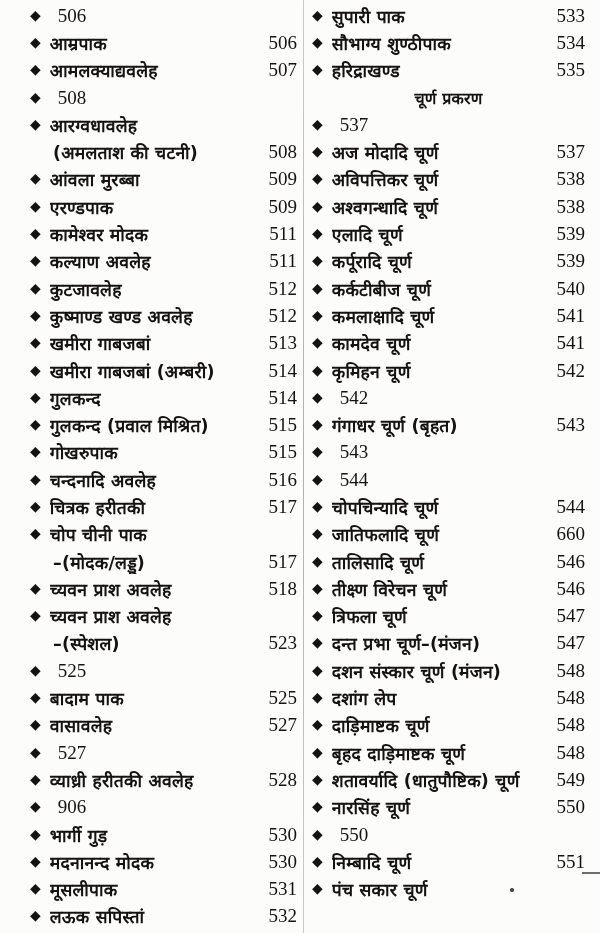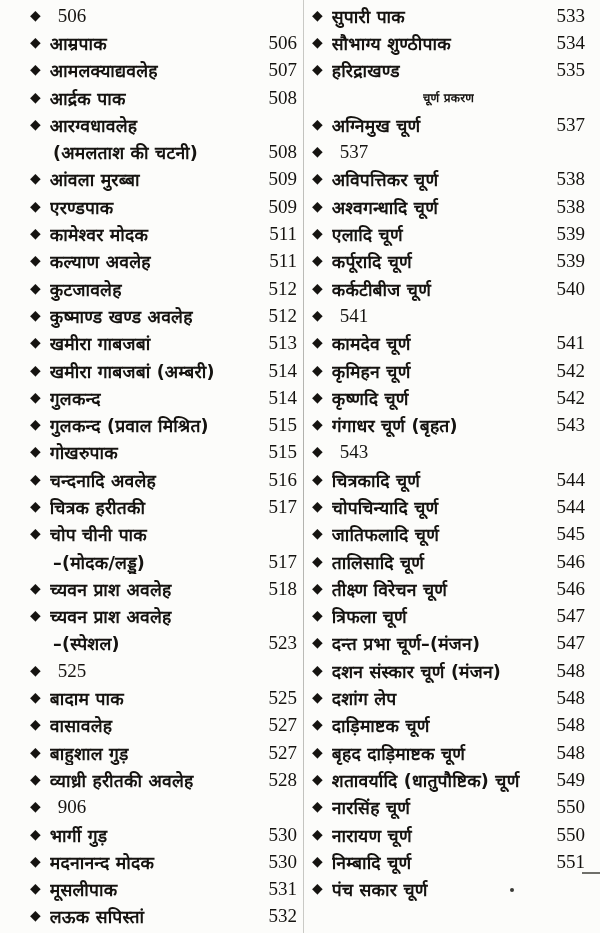--- a/index.html
+++ b/index.html
@@ -66,21 +66,21 @@
     font-size: 19px;
     font-weight: 400;
     margin-left: 8px;
     flex: 0 0 auto;
   }
   .row.heading {
     justify-content: center;
   }
   .heading .title {
     flex: 0 0 auto;
-    font-size: 12px;
+    font-size: 16px;
     font-weight: 800;
     text-align: center;
   }
   .scan-dash {
     position: absolute;
     right: 0;
     top: 872px;
     width: 18px;
     height: 2px;
     background: #6f6f6a;
@@ -109,21 +109,20 @@
         <span class="title">आम्रपाक</span>
         <span class="pg">506</span>
       </div>
       <div class="row entry">
         <span class="bullet">◆</span>
         <span class="title">आमलक्याद्यवलेह</span>
         <span class="pg">507</span>
       </div>
       <div class="row entry">
         <span class="bullet">◆</span>
-        <span class="title">आर्द्रक पाक</span>
         <span class="pg">508</span>
       </div>
       <div class="row entry">
         <span class="bullet">◆</span>
         <span class="title">आरग्वधावलेह</span>
       </div>
       <div class="row cont">
         <span class="cont-indent"></span>
         <span class="title">(अमलताश की चटनी)</span>
         <span class="pg">508</span>
@@ -225,21 +224,20 @@
         <span class="title">बादाम पाक</span>
         <span class="pg">525</span>
       </div>
       <div class="row entry">
         <span class="bullet">◆</span>
         <span class="title">वासावलेह</span>
         <span class="pg">527</span>
       </div>
       <div class="row entry">
         <span class="bullet">◆</span>
-        <span class="title">बाहुशाल गुड़</span>
         <span class="pg">527</span>
       </div>
       <div class="row entry">
         <span class="bullet">◆</span>
         <span class="title">व्याध्री हरीतकी अवलेह</span>
         <span class="pg">528</span>
       </div>
       <div class="row entry">
         <span class="bullet">◆</span>
         <span class="pg">906</span>
@@ -280,25 +278,25 @@
       <div class="row entry">
         <span class="bullet">◆</span>
         <span class="title">हरिद्राखण्ड</span>
         <span class="pg">535</span>
       </div>
       <div class="row heading">
         <span class="title">चूर्ण प्रकरण</span>
       </div>
       <div class="row entry">
         <span class="bullet">◆</span>
-        <span class="title">अग्निमुख चूर्ण</span>
         <span class="pg">537</span>
       </div>
       <div class="row entry">
         <span class="bullet">◆</span>
+        <span class="title">अज मोदादि चूर्ण</span>
         <span class="pg">537</span>
       </div>
       <div class="row entry">
         <span class="bullet">◆</span>
         <span class="title">अविपत्तिकर चूर्ण</span>
         <span class="pg">538</span>
       </div>
       <div class="row entry">
         <span class="bullet">◆</span>
         <span class="title">अश्वगन्धादि चूर्ण</span>
@@ -314,60 +312,59 @@
         <span class="title">कर्पूरादि चूर्ण</span>
         <span class="pg">539</span>
       </div>
       <div class="row entry">
         <span class="bullet">◆</span>
         <span class="title">कर्कटीबीज चूर्ण</span>
         <span class="pg">540</span>
       </div>
       <div class="row entry">
         <span class="bullet">◆</span>
+        <span class="title">कमलाक्षादि चूर्ण</span>
         <span class="pg">541</span>
       </div>
       <div class="row entry">
         <span class="bullet">◆</span>
         <span class="title">कामदेव चूर्ण</span>
         <span class="pg">541</span>
       </div>
       <div class="row entry">
         <span class="bullet">◆</span>
         <span class="title">कृमिहन चूर्ण</span>
         <span class="pg">542</span>
       </div>
       <div class="row entry">
         <span class="bullet">◆</span>
-        <span class="title">कृष्णदि चूर्ण</span>
         <span class="pg">542</span>
       </div>
       <div class="row entry">
         <span class="bullet">◆</span>
         <span class="title">गंगाधर चूर्ण (बृहत)</span>
         <span class="pg">543</span>
       </div>
       <div class="row entry">
         <span class="bullet">◆</span>
         <span class="pg">543</span>
       </div>
       <div class="row entry">
         <span class="bullet">◆</span>
-        <span class="title">चित्रकादि चूर्ण</span>
         <span class="pg">544</span>
       </div>
       <div class="row entry">
         <span class="bullet">◆</span>
         <span class="title">चोपचिन्यादि चूर्ण</span>
         <span class="pg">544</span>
       </div>
       <div class="row entry">
         <span class="bullet">◆</span>
         <span class="title">जातिफलादि चूर्ण</span>
-        <span class="pg">545</span>
+        <span class="pg">660</span>
       </div>
       <div class="row entry">
         <span class="bullet">◆</span>
         <span class="title">तालिसादि चूर्ण</span>
         <span class="pg">546</span>
       </div>
       <div class="row entry">
         <span class="bullet">◆</span>
         <span class="title">तीक्ष्ण विरेचन चूर्ण</span>
         <span class="pg">546</span>
@@ -407,21 +404,20 @@
         <span class="title">शतावर्यादि (धातुपौष्टिक) चूर्ण</span>
         <span class="pg">549</span>
       </div>
       <div class="row entry">
         <span class="bullet">◆</span>
         <span class="title">नारसिंह चूर्ण</span>
         <span class="pg">550</span>
       </div>
       <div class="row entry">
         <span class="bullet">◆</span>
-        <span class="title">नारायण चूर्ण</span>
         <span class="pg">550</span>
       </div>
       <div class="row entry">
         <span class="bullet">◆</span>
         <span class="title">निम्बादि चूर्ण</span>
         <span class="pg">551</span>
       </div>
       <div class="row entry">
         <span class="bullet">◆</span>
         <span class="title">पंच सकार चूर्ण</span>

